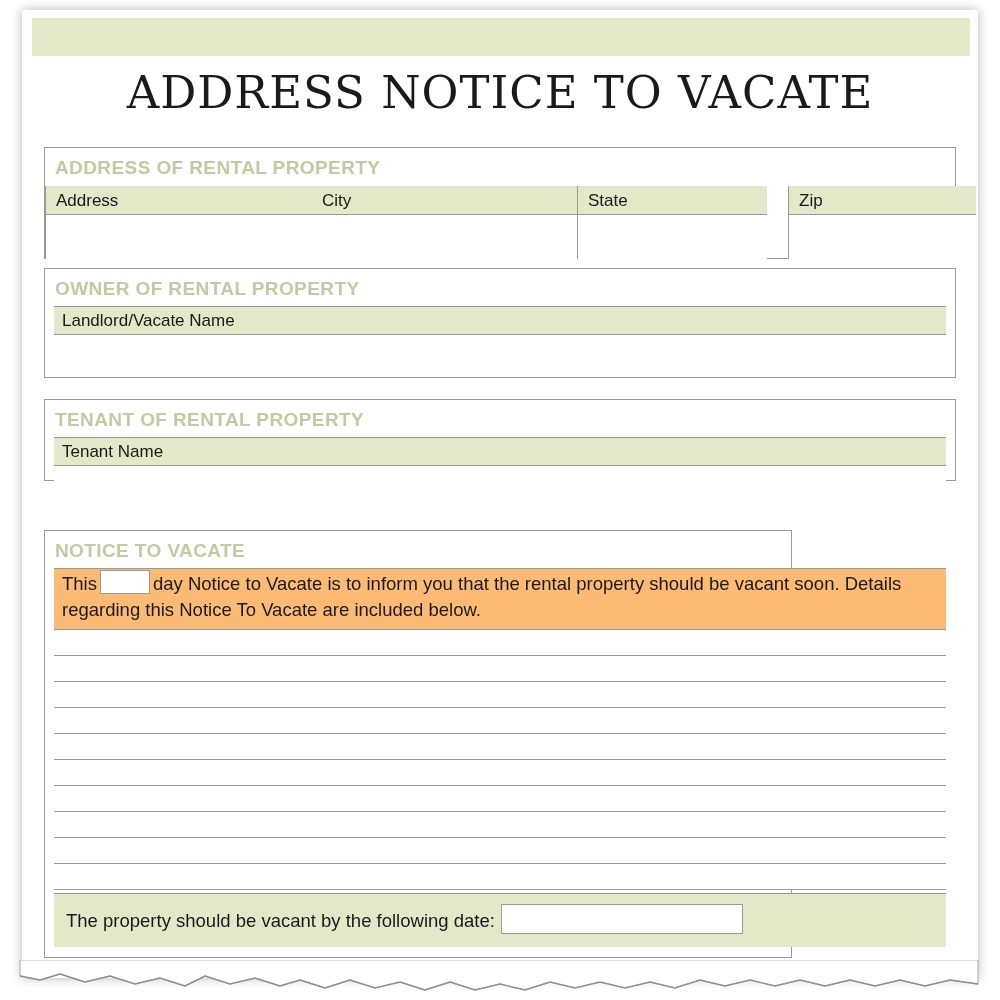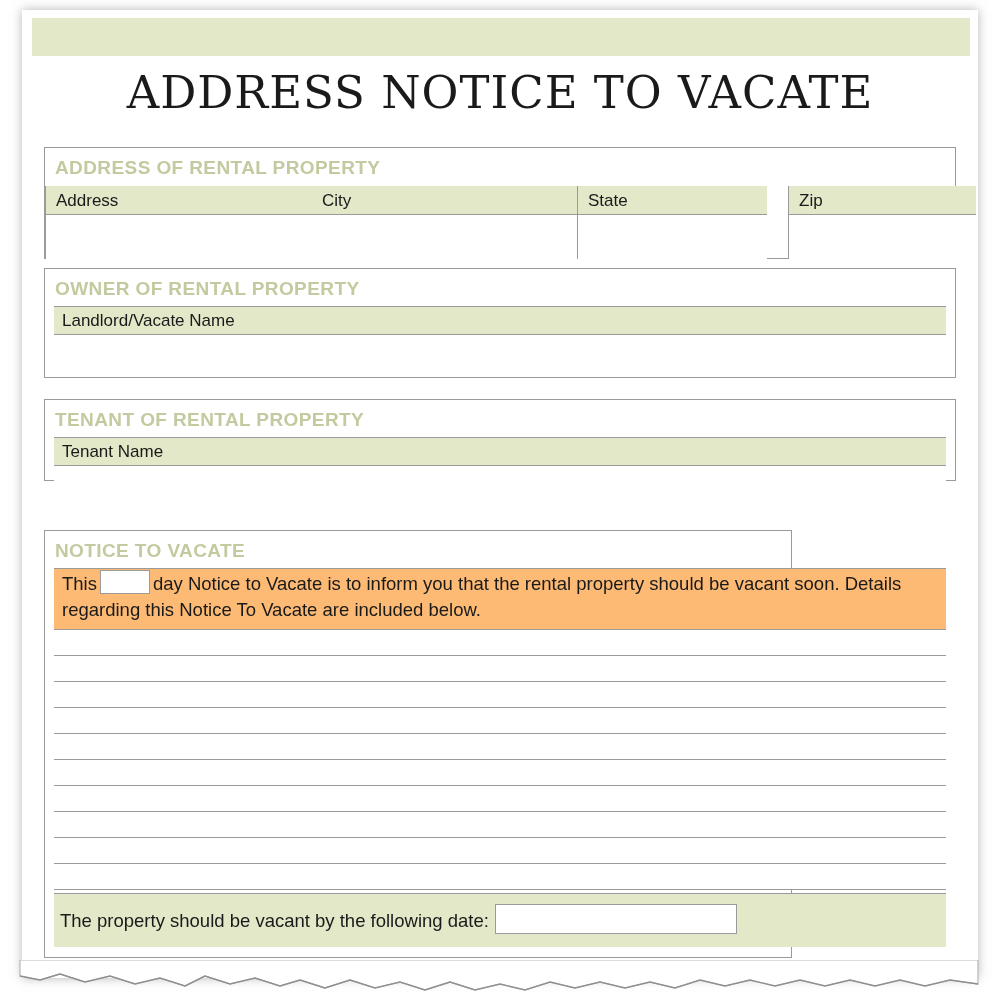--- a/index.html
+++ b/index.html
@@ -178,21 +178,21 @@
     left: 9px;
     top: 362px;
     width: 892px;
     height: 54px;
     background: #e3e8c9;
     border-top: 1px solid #9a9a9a;
     box-sizing: border-box;
     font-size: 18.5px;
     color: #1a1a1a;
     line-height: 54px;
-    padding-left: 6px;
+    padding-left: 12px;
     white-space: nowrap;
   }
   .date-blank {
     display: inline-block;
     width: 240px;
     height: 28px;
     background: #ffffff;
     border: 1px solid #9a9a9a;
     vertical-align: -7px;
     margin-left: 6px;

